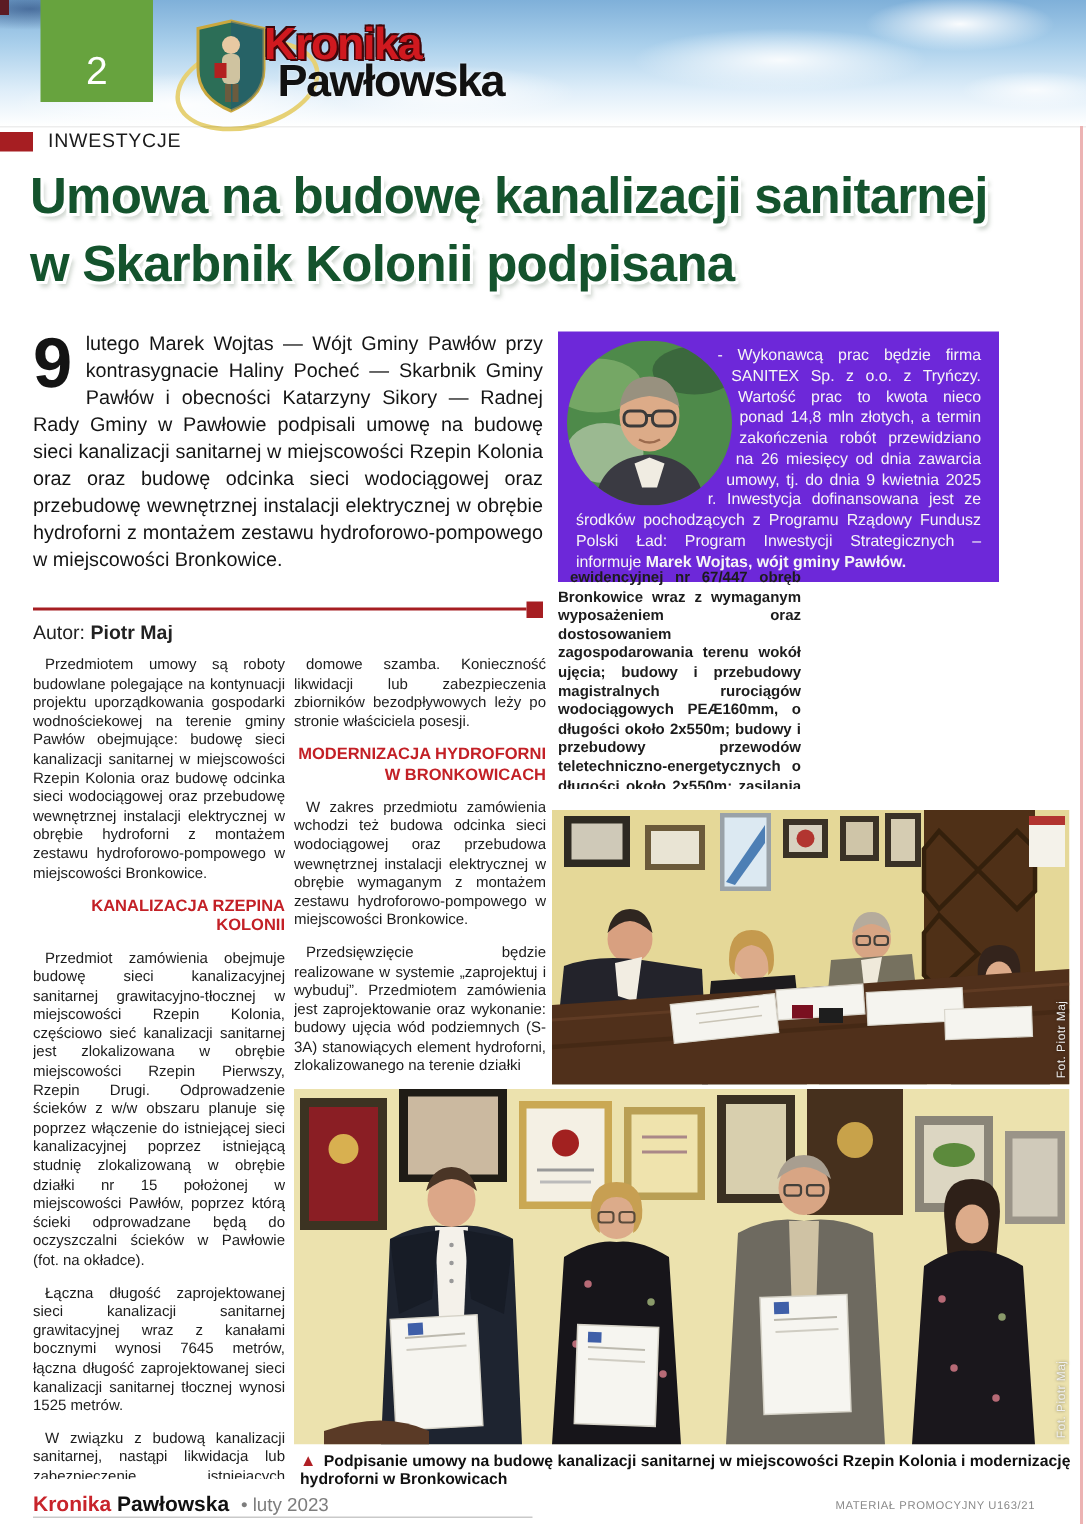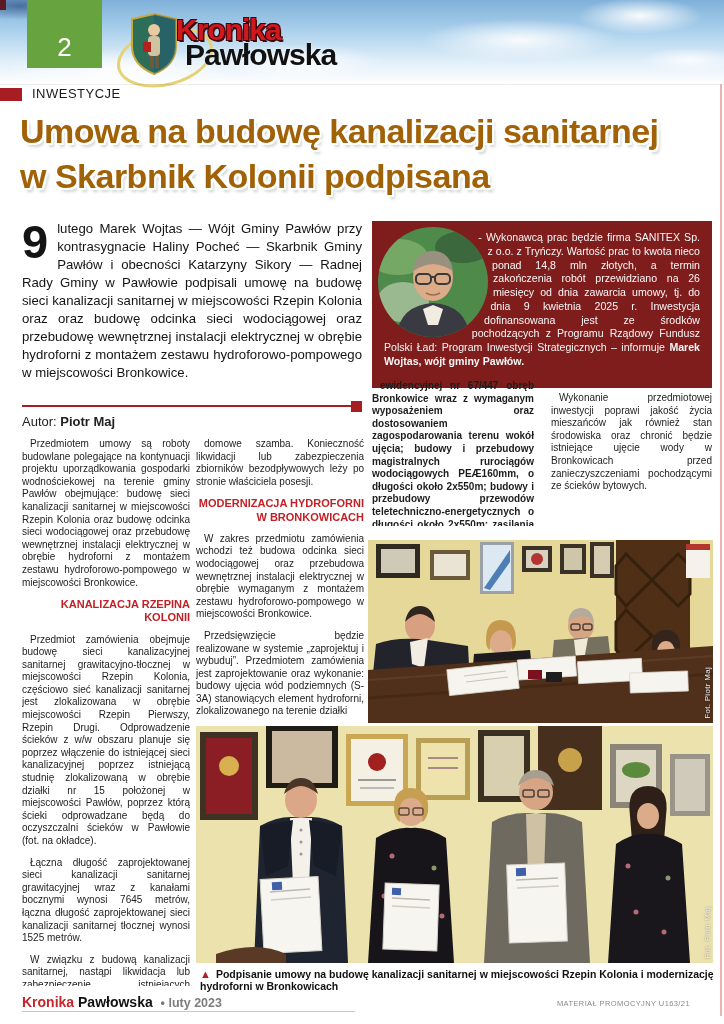--- a/index.html
+++ b/index.html
@@ -26,33 +26,33 @@
     text-shadow:-1px -1px 0 #40070a,1px -1px 0 #40070a,-1px 1px 0 #40070a,1.5px 1.5px 0 #40070a;}
   .logo-w2{position:absolute;left:185px;top:38px;font-size:30px;font-weight:bold;letter-spacing:-1px;color:#111;
     text-shadow:0 0 2px rgba(255,255,255,.7);}
   
   .sec-rect{position:absolute;left:0;top:88px;width:22px;height:13px;background:#a61e22;}
   .sec-label{position:absolute;left:32px;top:86px;font-size:13px;letter-spacing:.5px;color:#1a1a1a;}
   .edge-line{position:absolute;left:720px;top:84px;width:2px;height:932px;background:#ecb3b3;}
   .hairline{position:absolute;left:0;top:84px;width:724px;height:1px;background:rgba(0,0,0,.07);}
   
   .title{position:absolute;left:20px;top:109px;width:695px;font-size:34px;font-weight:bold;
-    letter-spacing:-.5px;line-height:1.32;color:#a16207;
+    letter-spacing:-.5px;line-height:1.32;color:#14532d;
     text-shadow:-2px -2px 0 #fff,2px -2px 0 #fff,-2px 2px 0 #fff,2px 2px 0 #fff,0 0 4px #fff,3px 4px 3px rgba(110,130,110,.35);}
   
   .lead{position:absolute;left:22px;top:220px;width:340px;font-size:13.2px;line-height:1.36;
     text-align:justify;color:#141414;}
   .dropcap{float:left;font-size:47px;font-weight:bold;line-height:37px;margin:3px 9px 0 0;color:#141414;}
   .author-rule{position:absolute;left:22px;top:401px;width:340px;height:11px;}
   .author-rule .line{position:absolute;left:0;top:4px;width:329px;height:2px;background:#a61e22;}
   .author-rule .sq{position:absolute;right:0;top:0;width:11px;height:11px;background:#a61e22;}
   .author{position:absolute;left:22px;top:414px;font-size:13px;color:#222;}
   .author b{font-weight:bold;}
   
-  .quotebox{position:absolute;left:372px;top:221px;width:340px;height:167px;background:#7f1d1d;
+  .quotebox{position:absolute;left:372px;top:221px;width:294px;height:167px;background:#6d28d9;
     box-sizing:border-box;padding:10px 12px;color:#f6f6f6;font-size:10.6px;line-height:1.3;text-align:justify;}
   .portrait{float:left;width:110px;height:110px;border-radius:50%;overflow:hidden;
     margin:-4px 10px 2px -6px;shape-outside:circle(57px at 52px 52px);}
   .quotebox b{font-weight:bold;}
   
   .col{position:absolute;font-size:10px;line-height:1.26;text-align:justify;color:#1c1c1c;}
   .col p{margin:0 0 9px;text-indent:8px;}
   .col h3{margin:3px 0 9px;font-size:11px;line-height:1.2;color:#c32026;text-align:right;text-indent:0;}
   .col1{left:22px;top:438px;width:168px;height:548px;overflow:hidden;}
   .col2{left:196px;top:438px;width:168px;height:282px;overflow:hidden;}
@@ -62,21 +62,21 @@
   .photo1{position:absolute;left:368px;top:540px;width:345px;height:183px;}
   .photo2{position:absolute;left:196px;top:726px;width:517px;height:237px;}
   .credit{position:absolute;right:1px;bottom:4px;writing-mode:vertical-rl;transform:rotate(180deg);
     font-size:8px;color:#efefef;letter-spacing:.3px;text-shadow:0 0 2px rgba(0,0,0,.5);}
   .caption{position:absolute;left:200px;top:968px;width:514px;font-size:10.5px;font-weight:bold;color:#111;}
   .cap-marker{color:#b01f24;font-size:11px;margin-right:5px;}
   
   .footer-left{position:absolute;left:22px;top:994px;font-size:14px;}
   .footer-left .b1{color:#c8242b;font-weight:bold;}
   .footer-left .b2{color:#111;font-weight:bold;}
-  .footer-left .iss{color:#7d7d7d;font-size:12.5px;font-weight:bold;margin-left:4px;}
+  .footer-left .iss{color:#7d7d7d;font-size:12.5px;font-weight:normal;margin-left:4px;}
   .footer-line{position:absolute;left:22px;top:1011px;width:333px;height:1px;background:#c9c9c9;}
   .promo{position:absolute;left:438px;top:999px;width:252px;text-align:right;font-size:7.5px;
     letter-spacing:.4px;color:#8a8a8a;}
 </style>
 </head>
 <body>
 
 <div class="page">
 
   <div class="sky"></div>
@@ -150,23 +150,20 @@
     <p>W związku z budową kanalizacji sanitarnej, nastąpi likwidacja lub zabezpieczenie istniejących zbiorników bezodpływowych, dotychczas używanych jako przy-</p>
   </div>
   <div class="col col2">
     <p>domowe szamba. Konieczność likwidacji lub zabezpieczenia zbiorników bezodpływowych leży po stronie właściciela posesji.</p>
     <h3>MODERNIZACJA HYDROFORNI W BRONKOWICACH</h3>
     <p>W zakres przedmiotu zamówienia wchodzi też budowa odcinka sieci wodociągowej oraz przebudowa wewnętrznej instalacji elektrycznej w obrębie wymaganym z montażem zestawu hydroforowo-pompowego w miejscowości Bronkowice.</p>
     <p>Przedsięwzięcie będzie realizowane w systemie „zaprojektuj i wybuduj”. Przedmiotem zamówienia jest zaprojektowanie oraz wykonanie: budowy ujęcia wód podziemnych (S-3A) stanowiących element hydroforni, zlokalizowanego na terenie działki</p>
   </div>
   <div class="col col3">
     <p>ewidencyjnej nr 67/447 obręb Bronkowice wraz z wymaganym wyposażeniem oraz dostosowaniem zagospodarowania terenu wokół ujęcia; budowy i przebudowy magistralnych rurociągów wodociągowych PEÆ160mm, o długości około 2x550m; budowy i przebudowy przewodów teletechniczno-energetycznych o długości około 2x550m; zasilania awaryjnego SUW.</p>
-  </div>
-  <div class="col col4">
-    <p>Wykonanie przedmiotowej inwestycji poprawi jakość życia mieszańców jak również stan środowiska oraz chronić będzie istniejące ujęcie wody w Bronkowicach przed zanieczyszczeniami pochodzącymi ze ścieków bytowych.</p>
   </div>
 
   <div class="photo1">
     <svg width="345" height="183" viewBox="0 0 345 183">
       <rect width="345" height="183" fill="#e5d898"></rect>
       <rect x="8" y="4" width="44" height="34" fill="#2e2a22"></rect>
         <rect x="13" y="9" width="34" height="24" fill="#cfc9b8"></rect>
       <rect x="62" y="10" width="40" height="30" fill="#6b5a3a"></rect>
         <rect x="66" y="14" width="32" height="22" fill="#e9e4d4"></rect>
       <rect x="112" y="2" width="34" height="52" fill="#9aa2a8"></rect>

